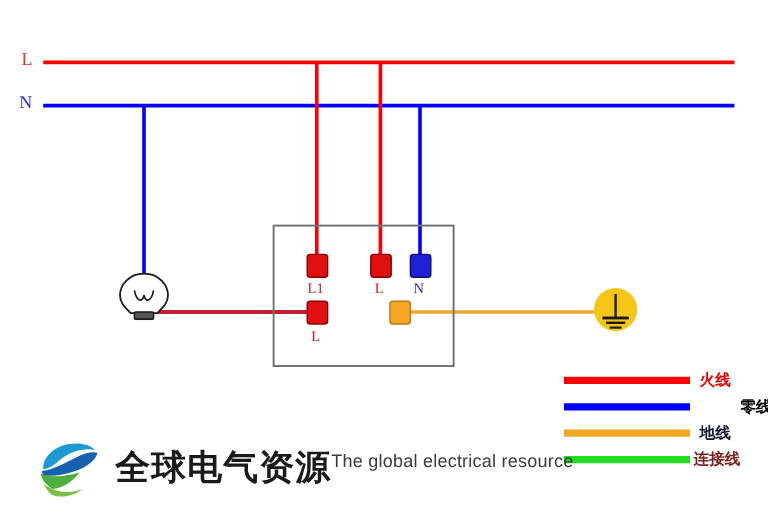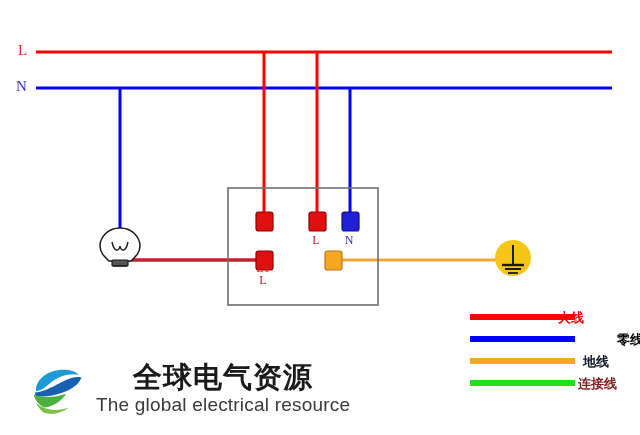--- a/index.html
+++ b/index.html
@@ -42,69 +42,68 @@
     color: #3030d0;
   }
   .terminal-label {
     position: absolute;
     font-family: "Liberation Serif", serif;
     font-size: 12px;
     line-height: 1;
     text-align: center;
     width: 26px;
   }
-  #terminal-label-l1 { left: 250px; top: 234px; color: #d02020; margin-top: 28px; }
+  #terminal-label-l1 { left: 250px; top: 234px; color: #d02020; }
   #terminal-label-l-top { left: 303px; top: 234px; color: #d02020; }
   #terminal-label-n { left: 336px; top: 234px; color: #3030cc; }
   #terminal-label-l-bottom { left: 250px; top: 274px; color: #c02020; }
 
   .legend-text {
     position: absolute;
     font-family: "DejaVu Sans", sans-serif;
     font-size: 13px;
     font-weight: bold;
     line-height: 1;
     letter-spacing: 0px;
     white-space: nowrap;
   }
-  #legend-text-0 { left: 558px; top: 311px; color: #ee0000; }
+  #legend-text-0 { left: 583px; top: 311px; color: #ee0000; }
   #legend-text-1 { left: 617px; top: 333px; color: #000000; }
   #legend-text-2 { left: 583px; top: 355px; color: #0f172a; }
   #legend-text-3 { left: 578px; top: 377px; color: #7f1d1d; }
 
   #brand {
     position: absolute;
     left: 28px;
     top: 360px;
     display: flex;
     align-items: center;
   }
   #brand-mark {
     width: 58px;
     height: 58px;
     flex: 0 0 58px;
   }
   #brand-words {
     margin-left: 10px;
     display: flex;
-    flex-direction: column;
+    flex-direction: row;
     justify-content: center;
-    text-align: center;
   }
   #brand-name {
     font-family: "DejaVu Sans", sans-serif;
     font-size: 29px;
     font-weight: bold;
     color: #1a1a1a;
     line-height: 1.05;
     letter-spacing: 1px;
   }
   #brand-tagline {
     font-family: "Liberation Sans", sans-serif;
-    font-size: 19px;
+    font-size: 15px;
     color: #3a3a3a;
     line-height: 1.1;
     margin-top: 3px;
     letter-spacing: 0.2px;
   }
 </style>
 </head>
 <body>
 
 <div id="canvas">

